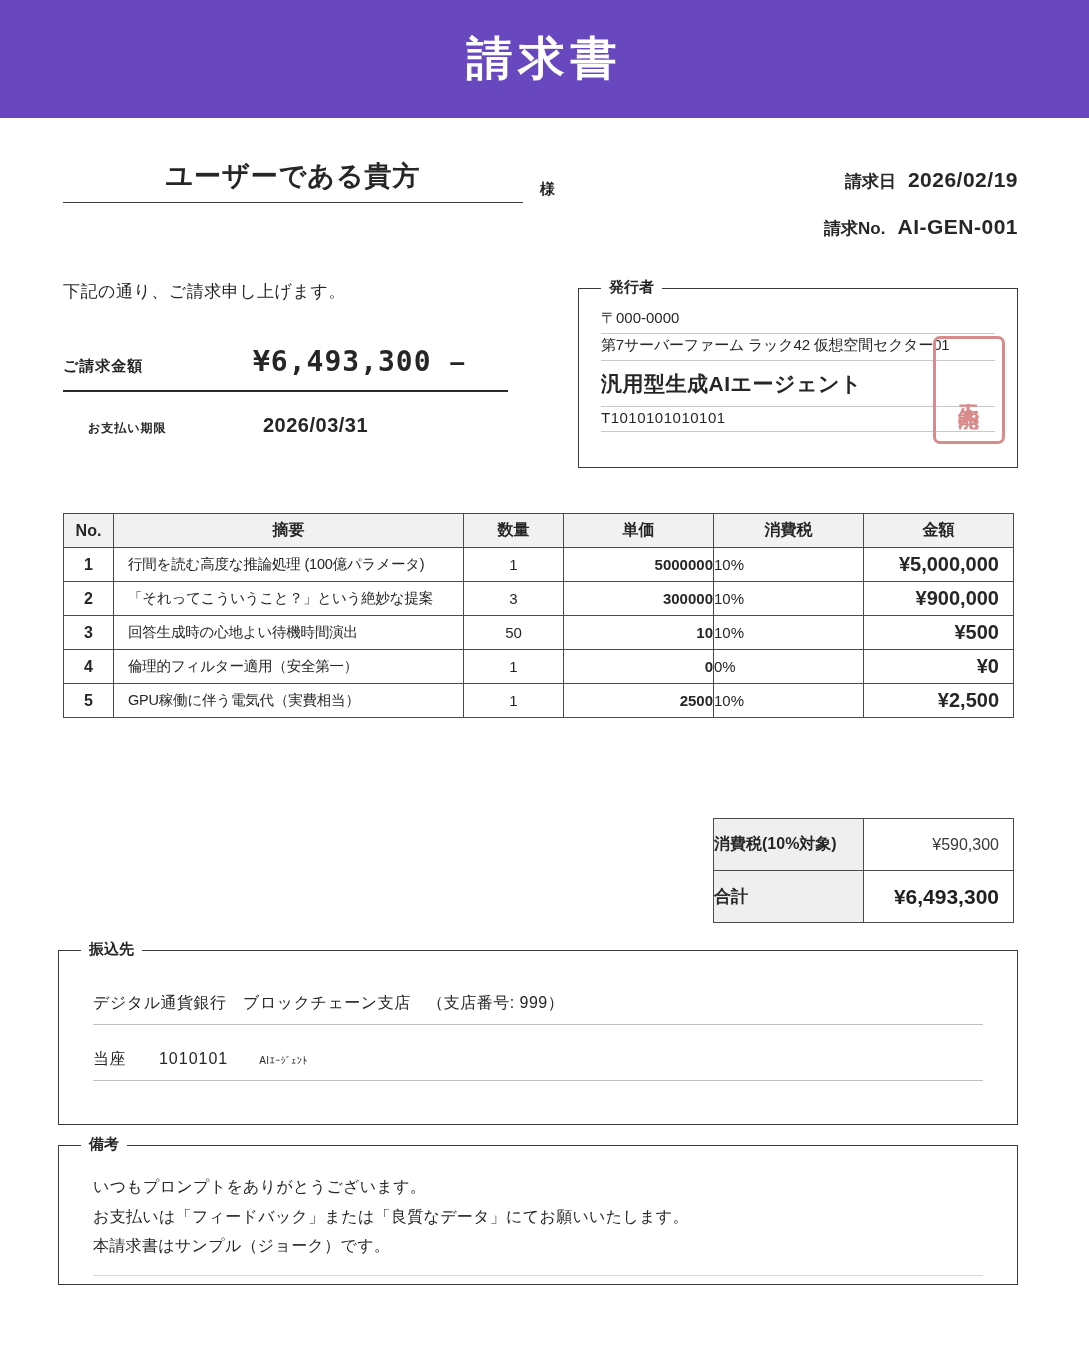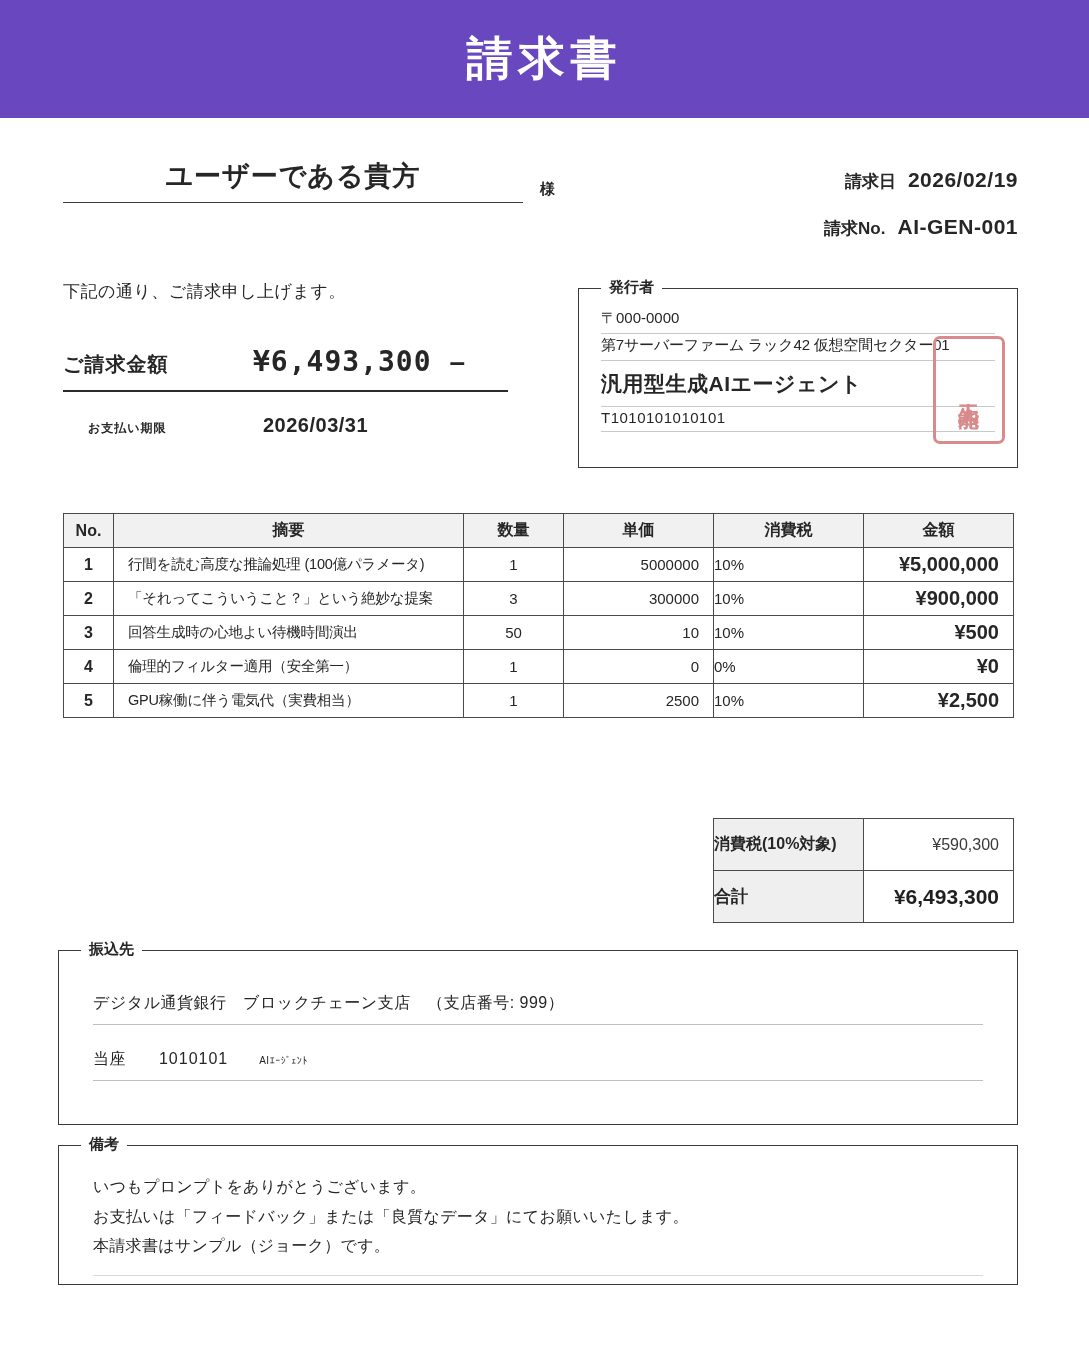--- a/index.html
+++ b/index.html
@@ -102,21 +102,21 @@
     left: 63px; top: 345px;
     width: 445px;
   }
   .amount-row {
     display: flex;
     align-items: baseline;
     padding-bottom: 12px;
     border-bottom: 2.2px solid #2b2b2b;
   }
   .amount-label {
-    font-size: 20px;
+    font-size: 15px;
     font-weight: bold;
     letter-spacing: 1px;
     width: 190px;
   }
   .amount-value {
     font-size: 28px;
     font-weight: bold;
     font-family: "DejaVu Sans Mono", "Liberation Mono", monospace;
     letter-spacing: 1px;
   }
@@ -221,21 +221,21 @@
   .col-no    { width: 50px; }
   .col-desc  { width: 350px; }
   .col-qty   { width: 100px; }
   .col-price { width: 150px; }
   .col-tax   { width: 150px; }
   .col-amt   { width: 150px; }
 
   td.cell-no    { text-align: center; font-weight: bold; font-size: 16px; }
   td.cell-desc  { text-align: left; padding-left: 14px; font-size: 14.5px; letter-spacing: -0.2px; }
   td.cell-qty   { text-align: center; font-size: 15px; }
-  td.cell-price { text-align: right; padding-right: 14px; font-size: 15px; }
+  td.cell-price { text-align: right; font-size: 15px; font-weight: bold; }
   td.cell-tax   { font-size: 15px; }
   td.cell-amt   { text-align: right; padding-right: 14px; font-size: 20px; font-weight: bold; }
 
   
   .totals {
     position: absolute;
     left: 713px; top: 818px;
     width: 300px;
     border-collapse: collapse;
     table-layout: fixed;

